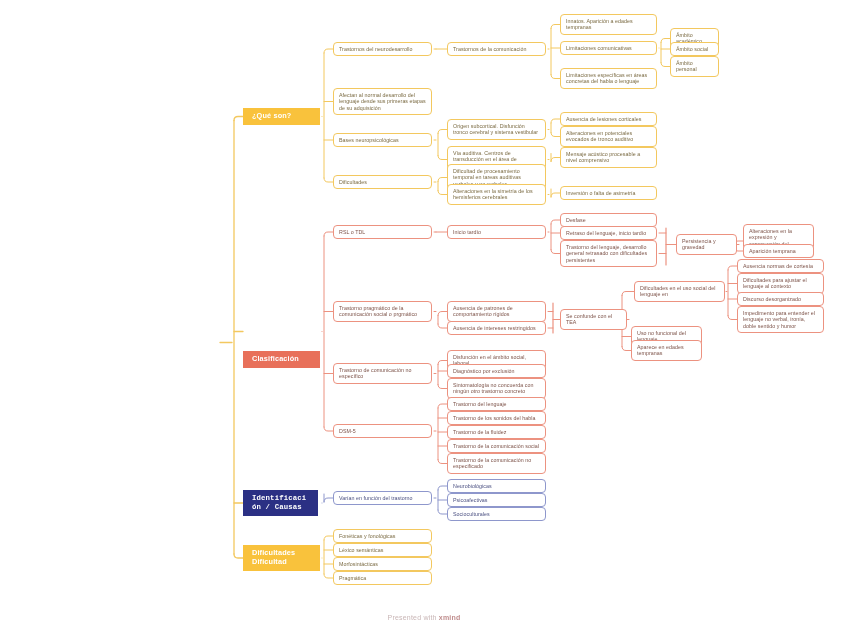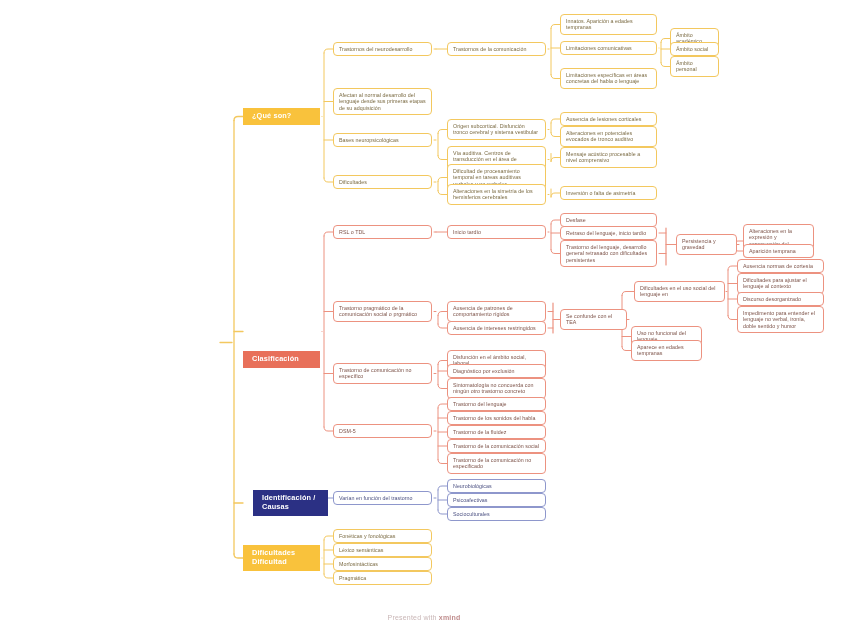--- a/index.html
+++ b/index.html
@@ -220,21 +220,21 @@
 
   <div class="footer" id="footer" style="top: 614px;">
     <span>Presented with </span><b>xmind</b>
   </div>
 <div class="node n-main amber" id="node-que-son" style="left: 243px; top: 108px; width: 77px; min-height: 15px;">
       <span class="txt">¿Qué son?</span>
     </div>
     <div class="node n-main coral" id="node-clasificacion" style="left: 243px; top: 323px; width: 77px; min-height: 15px; margin-top: 28px;">
       <span class="txt">Clasificación</span>
     </div>
-    <div class="node n-main navy" id="node-identificacion-causas" style="left: 253px; top: 490px; width: 75px; min-height: 15px;">
+    <div class="node n-main navy" id="node-identificacion-causas" style="left: 243px; top: 490px; width: 75px; min-height: 15px; font-family: Liberation Mono, monospace;">
       <span class="txt">Identificación / Causas</span>
     </div>
     <div class="node n-main amber" id="node-dificultades-presentes" style="left: 243px; top: 545px; width: 77px; min-height: 15px;">
       <span class="txt">Dificultades Dificultad</span>
     </div>
     <div class="node n-leaf amber" id="node-trastornos-neurodesarrollo" style="left: 333px; top: 42px; width: 99px; min-height: 13px;">
       <span class="txt">Trastornos del neurodesarrollo</span>
     </div>
     <div class="node n-leaf amber" id="node-afectan-desarrollo" style="left: 333px; top: 88px; width: 99px; min-height: 27px;">
       <span class="txt">Afectan al normal desarrollo del lenguaje desde sus primeras etapas de su adquisición</span>

